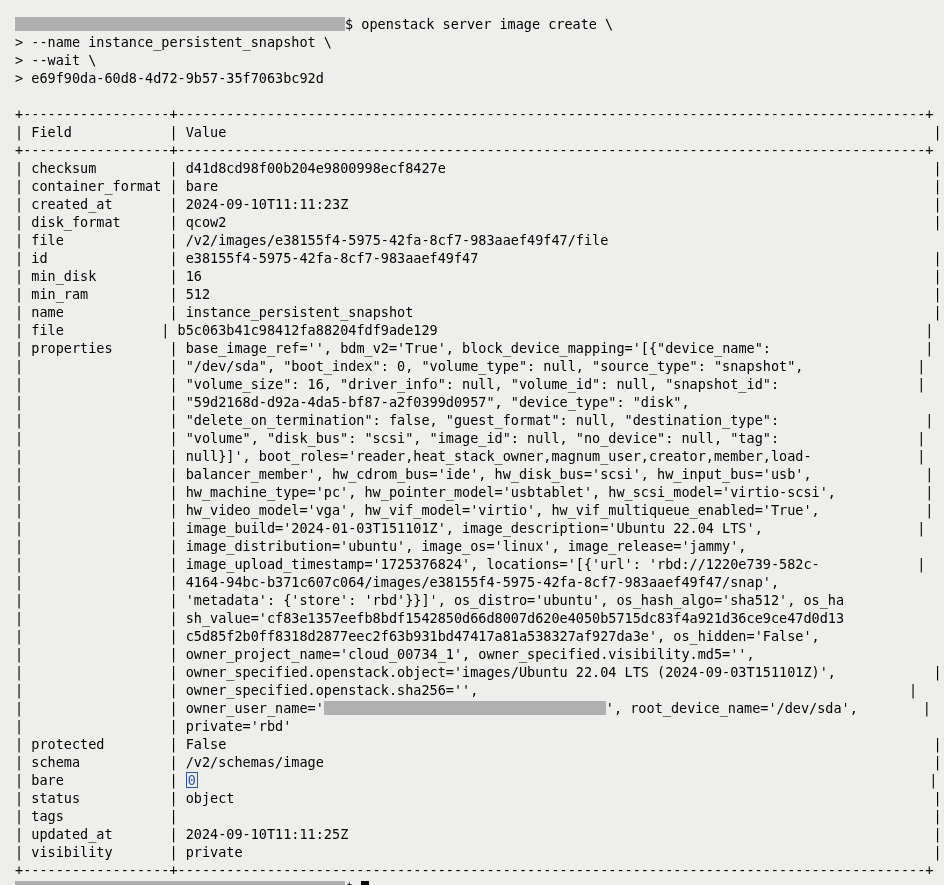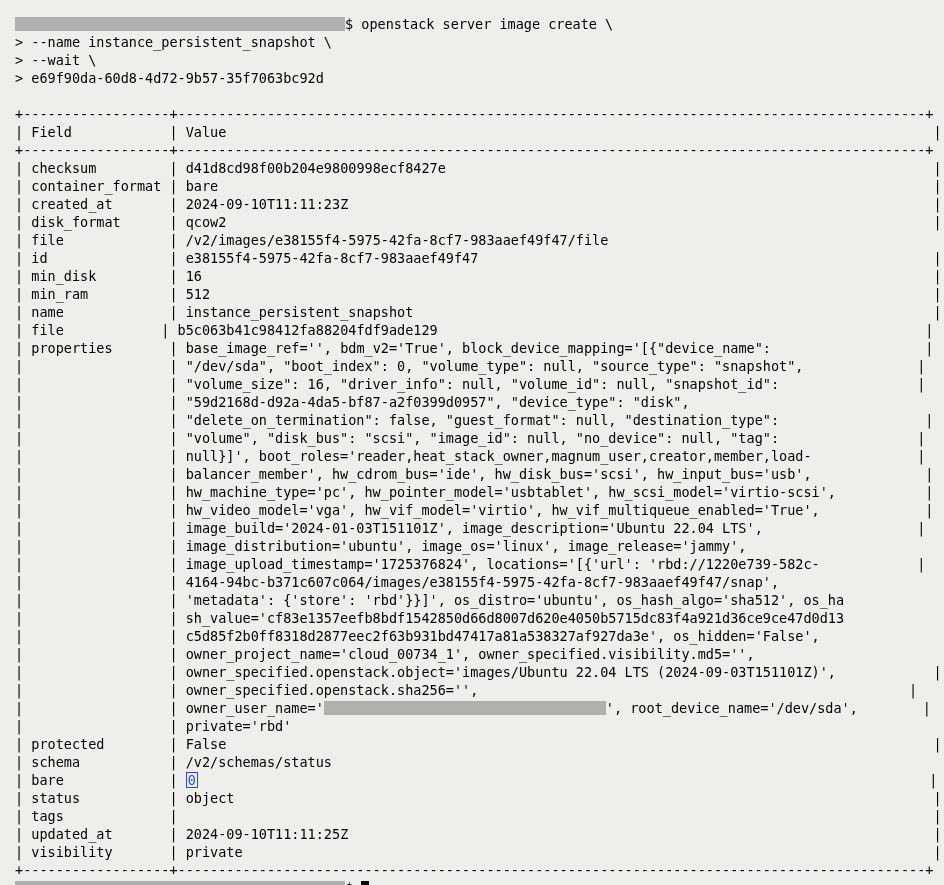--- a/index.html
+++ b/index.html
@@ -74,20 +74,20 @@
 |                  | <span>4164-94bc-b371c607c064/images/e38155f4-5975-42fa-8cf7-983aaef49f47/snap',</span>                         |
 |                  | <span>'metadata': {'store': 'rbd'}}]', os_distro='ubuntu', os_hash_algo='sha512', os_ha</span>            |
 |                  | <span>sh_value='cf83e1357eefb8bdf1542850d66d8007d620e4050b5715dc83f4a921d36ce9ce47d0d13</span>            |
 |                  | <span>c5d85f2b0ff8318d2877eec2f63b931bd47417a81a538327af927da3e', os_hidden='False',</span>                    |
 |                  | <span>owner_project_name='cloud_00734_1', owner_specified.visibility.md5='',</span>                       |
 |                  | <span>owner_specified.openstack.object='images/Ubuntu 22.04 LTS (2024-09-03T151101Z)',</span>            |
 |                  | <span>owner_specified.openstack.sha256='',</span>                                                     |
 |                  | <span>owner_user_name='</span><span class="redacted" style="width:282px"></span><span>', root_device_name='/dev/sda',</span>        |
 |                  | <span>private='rbd'</span>                                                                                |
 | <span>protected       </span> | <span>False</span>                                                                                       |
-| <span>schema          </span> | <span>/v2/schemas/status</span>                                                                           |
+| <span>schema          </span> | <span>/v2/schemas/image</span>                                                                           |
 | <span>bare            </span> | <span class="boxed">0</span>                                                                                          |
 | <span>status          </span> | <span>object</span>                                                                                      |
 | <span>tags            </span> | <span></span>                                                                                            |
 | <span>updated_at      </span> | <span>2024-09-10T11:11:25Z</span>                                                                        |
 | <span>visibility      </span> | <span>private</span>                                                                                     |
 <span>+------------------+--------------------------------------------------------------------------------------------+</span>
 <span class="redacted" style="width:330px"></span><span>$ </span><span class="cursor"></span></div>
 
 </body></html>

